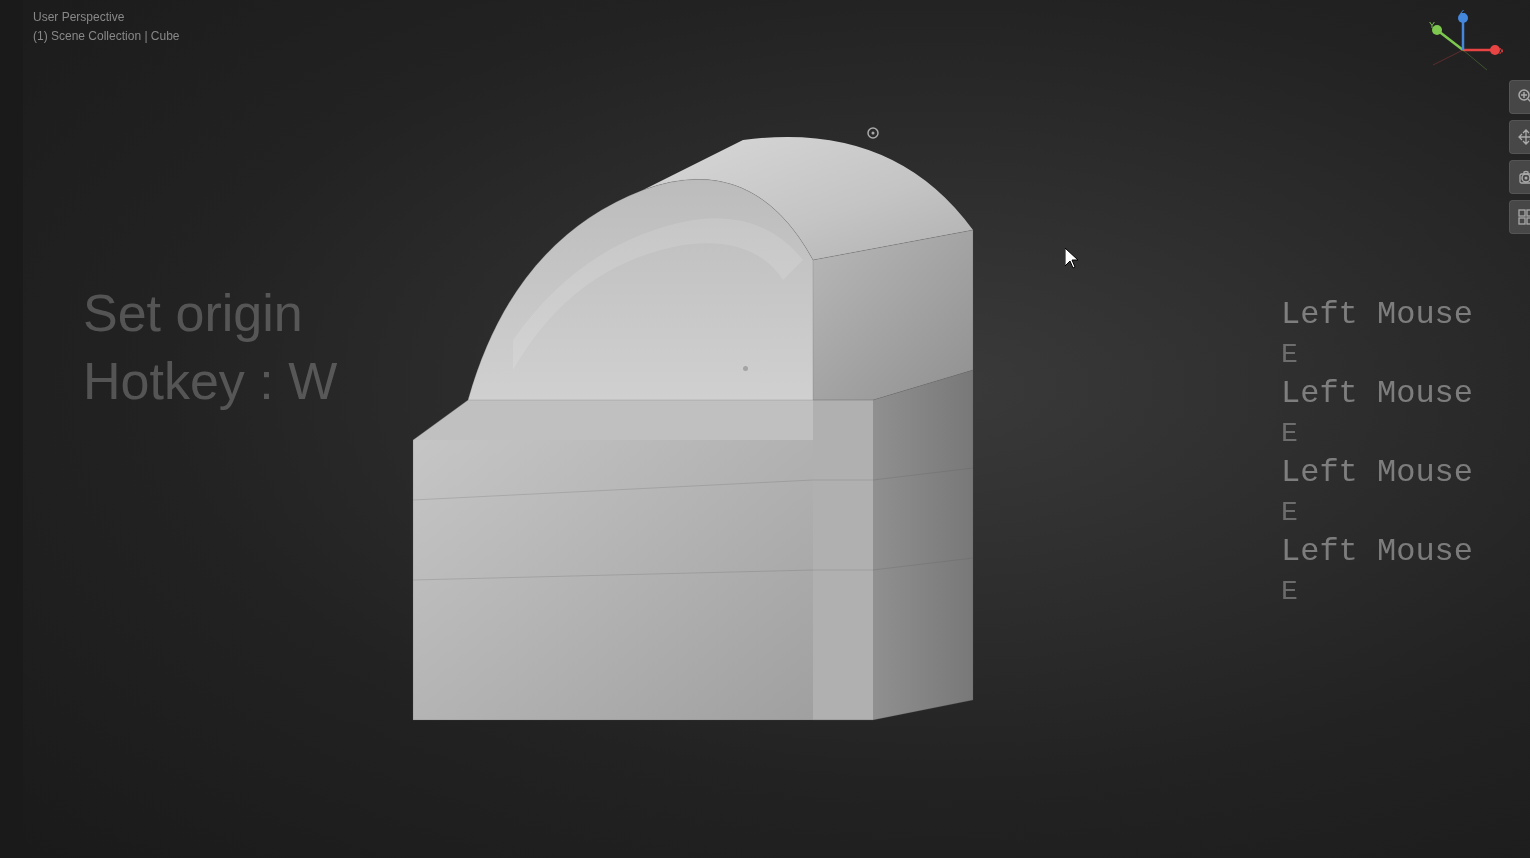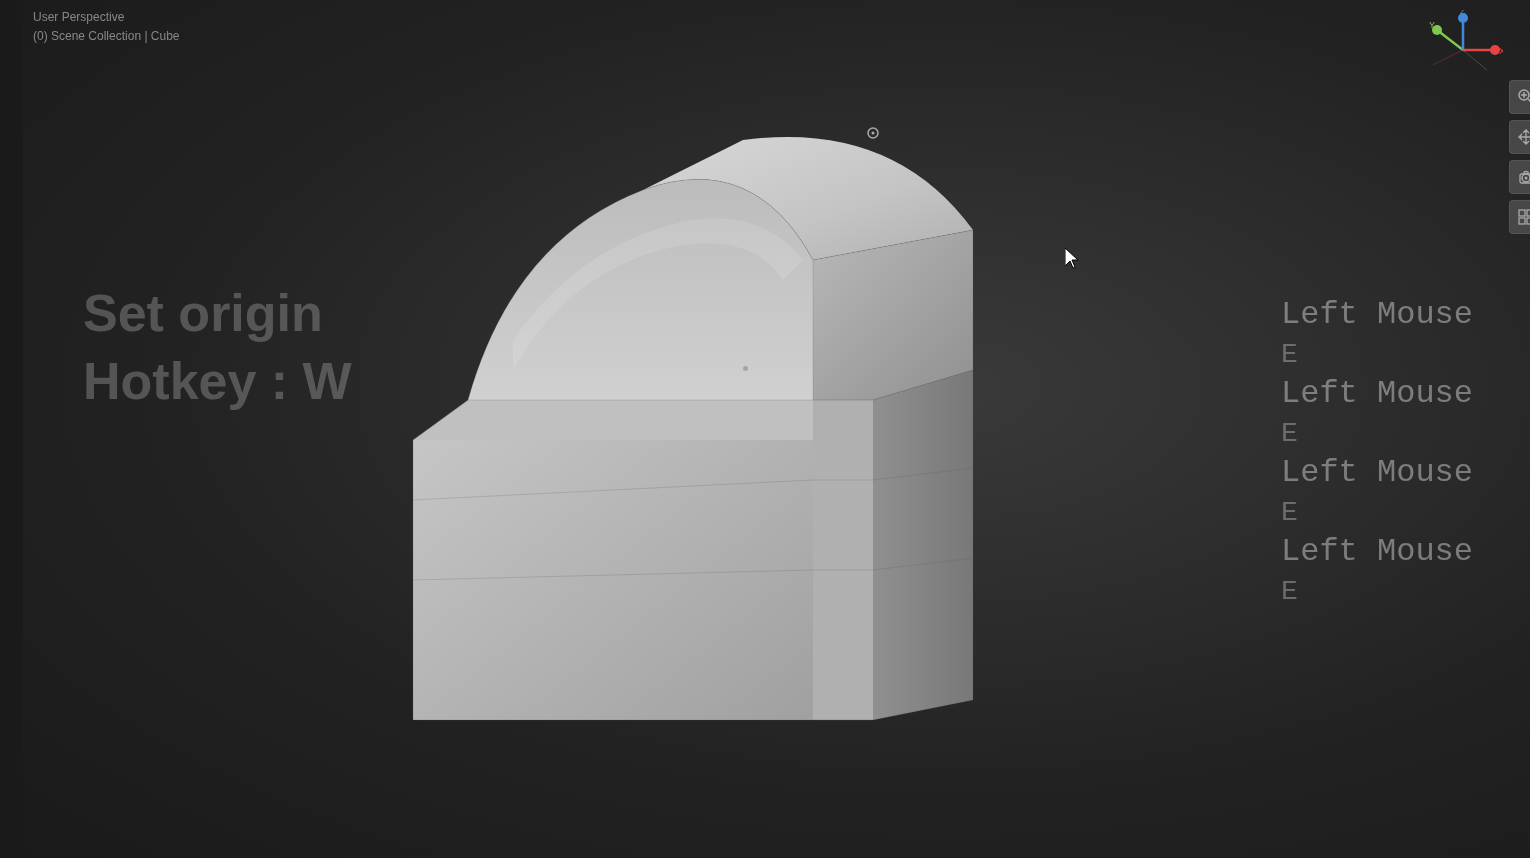--- a/index.html
+++ b/index.html
@@ -50,21 +50,21 @@
       line-height: 1.6;
     }
 
     
     #overlay-text {
       position: absolute;
       left: 60px;
       top: 280px;
       color: rgba(180, 180, 180, 0.35);
       font-size: 52px;
-      font-weight: 700;
+      font-weight: 400;
       line-height: 1.3;
       pointer-events: none;
     }
 
     
     #action-log {
       position: absolute;
       right: 80px;
       top: 295px;
       color: rgba(180, 180, 180, 0.6);
@@ -196,21 +196,21 @@
 
   <svg id="origin-dot" viewBox="0 0 14 14" xmlns="http://www.w3.org/2000/svg">
     <circle cx="7" cy="7" r="5" stroke="#aaa" stroke-width="1.5" fill="none"></circle>
     <circle cx="7" cy="7" r="1.5" fill="#aaa"></circle>
   </svg>
 
   <div style="position:absolute;left:720px;top:366px;width:5px;height:5px;border-radius:50%;background:#888;opacity:0.6;"></div>
 
   <div id="top-left-info">
     <div>User Perspective</div>
-    <div>(0) Scene Collection | Cube</div>
+    <div>(1) Scene Collection | Cube</div>
   </div>
 
   <div id="overlay-text">
     <div>Set origin</div>
     <div>Hotkey : W</div>
   </div>
 
   <div id="action-log">
     <span class="action-log-entry">
       <span>Left Mouse</span>

